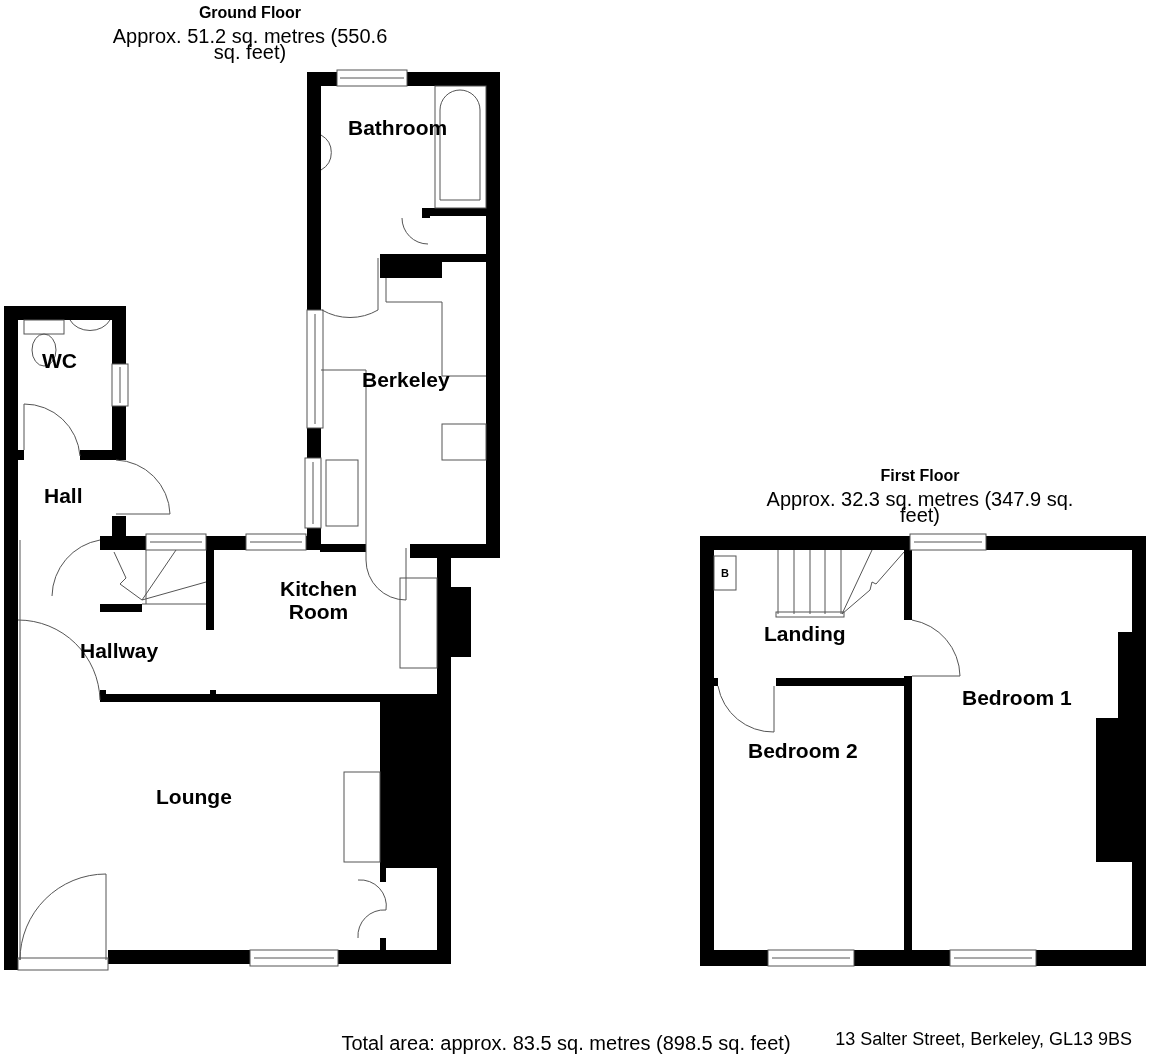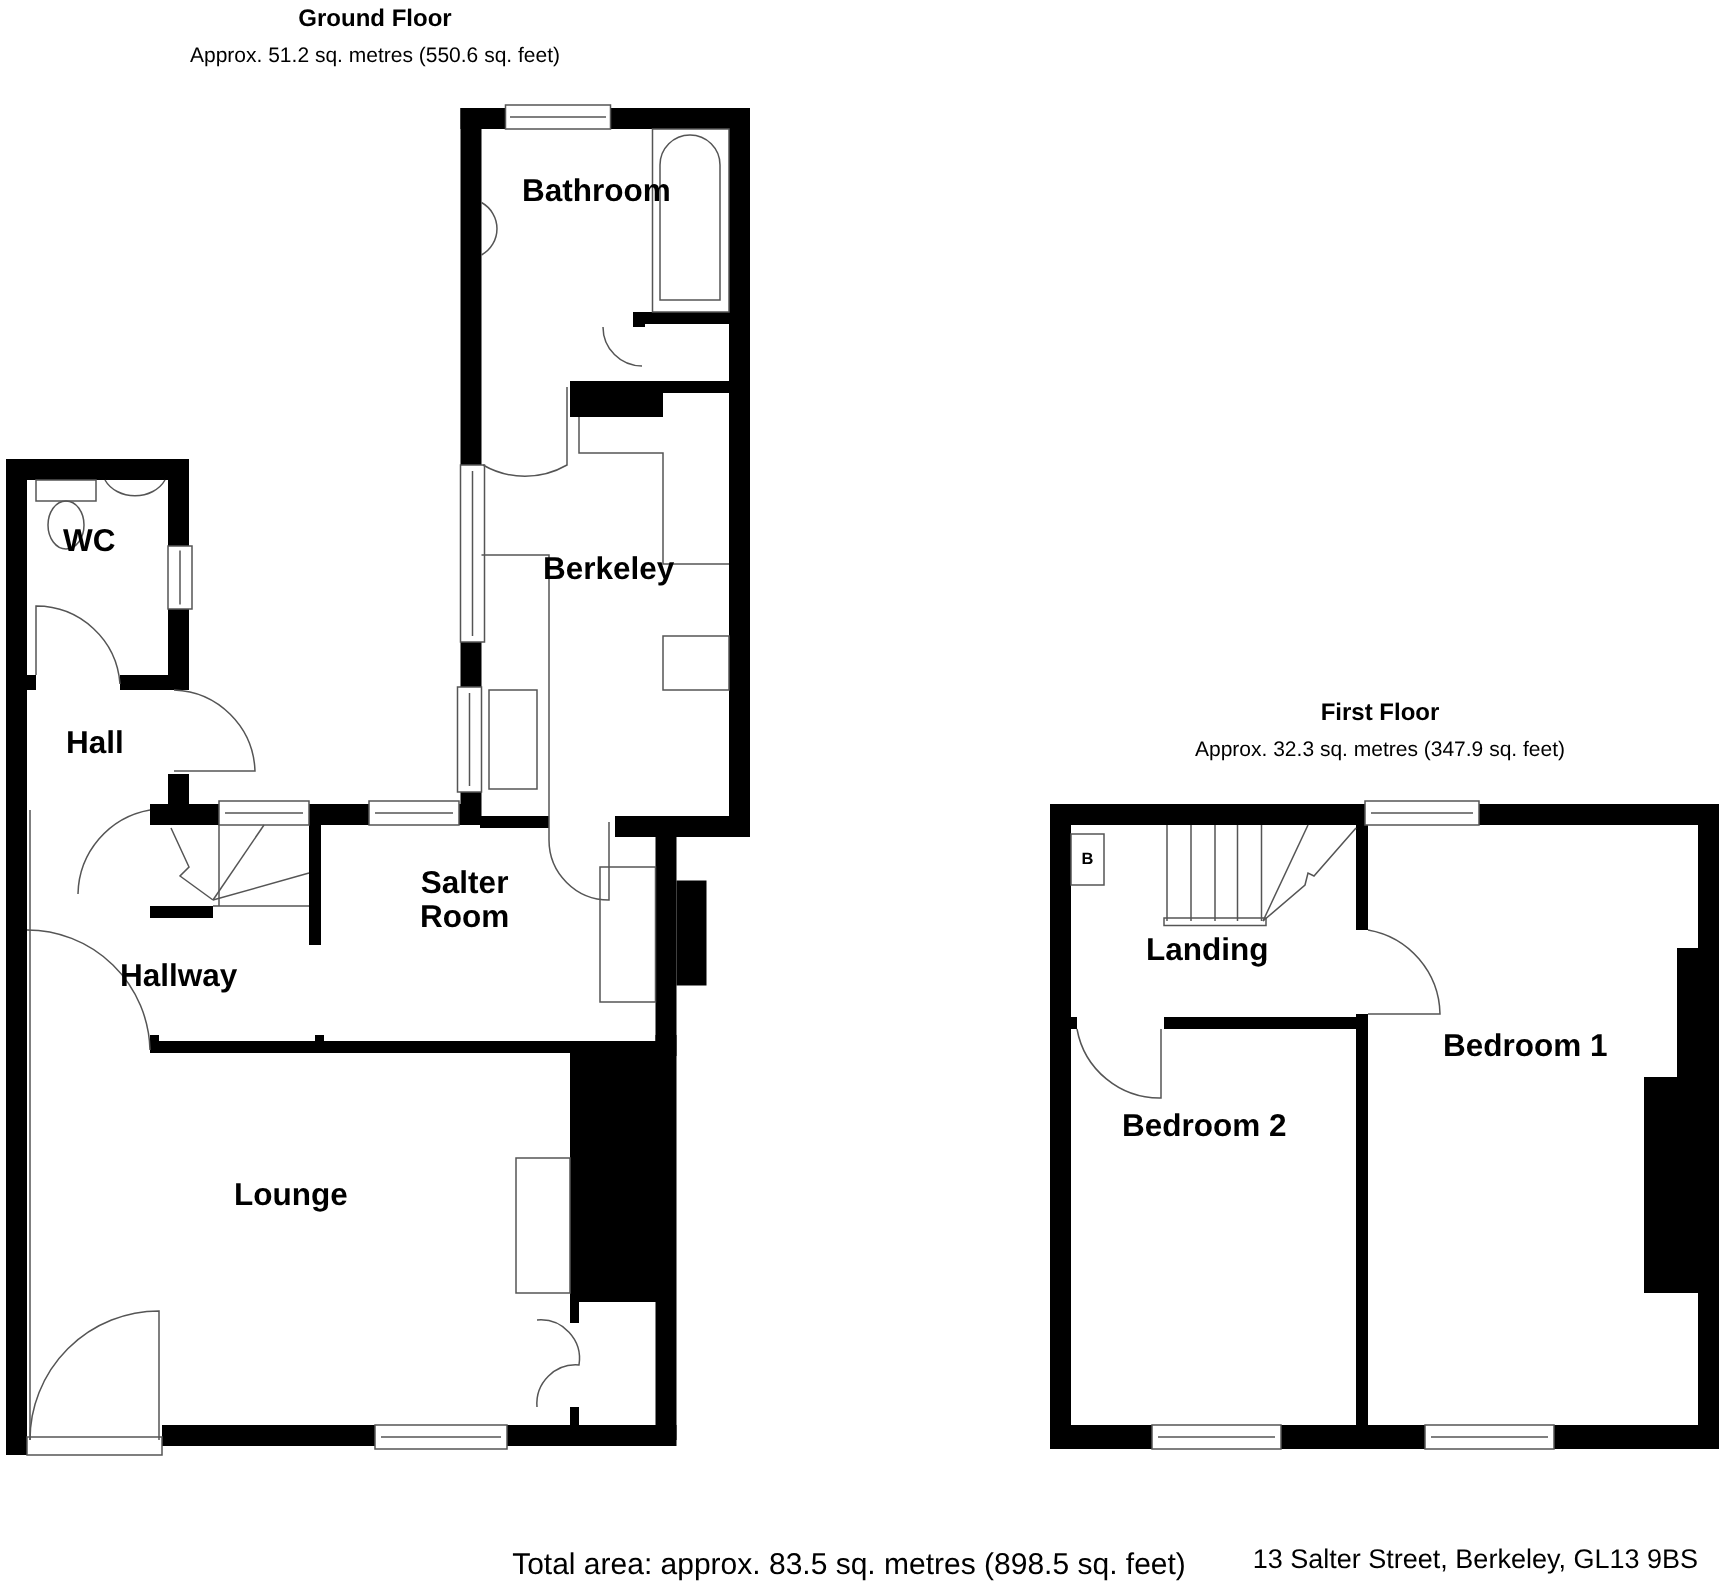--- a/index.html
+++ b/index.html
@@ -1,20 +1,20 @@
 <!DOCTYPE html>
 <html><head>
 <meta charset="utf-8">
 <style>
   html, body { margin: 0; padding: 0; background: #ffffff; }
   body { width: 1152px; height: 1056px; position: relative; overflow: hidden;
          font-family: "Liberation Sans", sans-serif; color: #000; }
   .plan { position: absolute; left: 0; top: 0; width: 1152px; height: 1056px; }
   .title { position: absolute; text-align: center; font-weight: bold; font-size: 16px; line-height: 26px; }
-  .sub { position: absolute; text-align: center; font-size: 14px; line-height: 16px; }
+  .sub { position: absolute; text-align: center; font-size: 20px; line-height: 16px; }
   .room { position: absolute; font-weight: bold; font-size: 21px; line-height: 22px; text-align: center; white-space: nowrap; }
   .boiler { position: absolute; font-weight: bold; font-size: 11px; }
   .footer1 { position: absolute; left: 0; width: 1132px; top: 1032px; text-align: center; font-size: 20px; }
   .footer2 { position: absolute; left: 0; width: 1132px; top: 1029px; text-align: right; font-size: 18px; font-weight: normal; }
   svg .w { fill: #000; }
   svg .ln { fill: none; stroke: #555; stroke-width: 1; }
   svg .win { fill: #fff; stroke: #555; stroke-width: 1; }
 </style>
 </head>
 <body>
@@ -177,21 +177,21 @@
 <div class="title" style="left:100px;width:300px;top:0px;">Ground Floor</div>
 <div class="sub" style="left:100px;width:300px;top:28px;">Approx. 51.2 sq. metres (550.6 sq. feet)</div>
 <div class="title" style="left:760px;width:320px;top:463px;">First Floor</div>
 <div class="sub" style="left:760px;width:320px;top:491px;">Approx. 32.3 sq. metres (347.9 sq. feet)</div>
 
 <div class="room" style="left:348px;top:117px;">Bathroom</div>
 <div class="room" style="left:42px;top:350px;">WC</div>
 <div class="room" style="left:362px;top:369px;">Berkeley</div>
 <div class="room" style="left:44px;top:485px;">Hall</div>
 <div class="room" style="left:280px;top:577px;line-height:23px;">
-  <div>Salter</div>
+  <div>Kitchen</div>
   <div>Room</div>
 </div>
 <div class="room" style="left:80px;top:640px;">Hallway</div>
 <div class="room" style="left:156px;top:786px;">Lounge</div>
 
 <div class="boiler" style="left:721px;top:567px;">B</div>
 <div class="room" style="left:764px;top:623px;">Landing</div>
 <div class="room" style="left:962px;top:687px;">Bedroom 1</div>
 <div class="room" style="left:748px;top:740px;">Bedroom 2</div>
 

